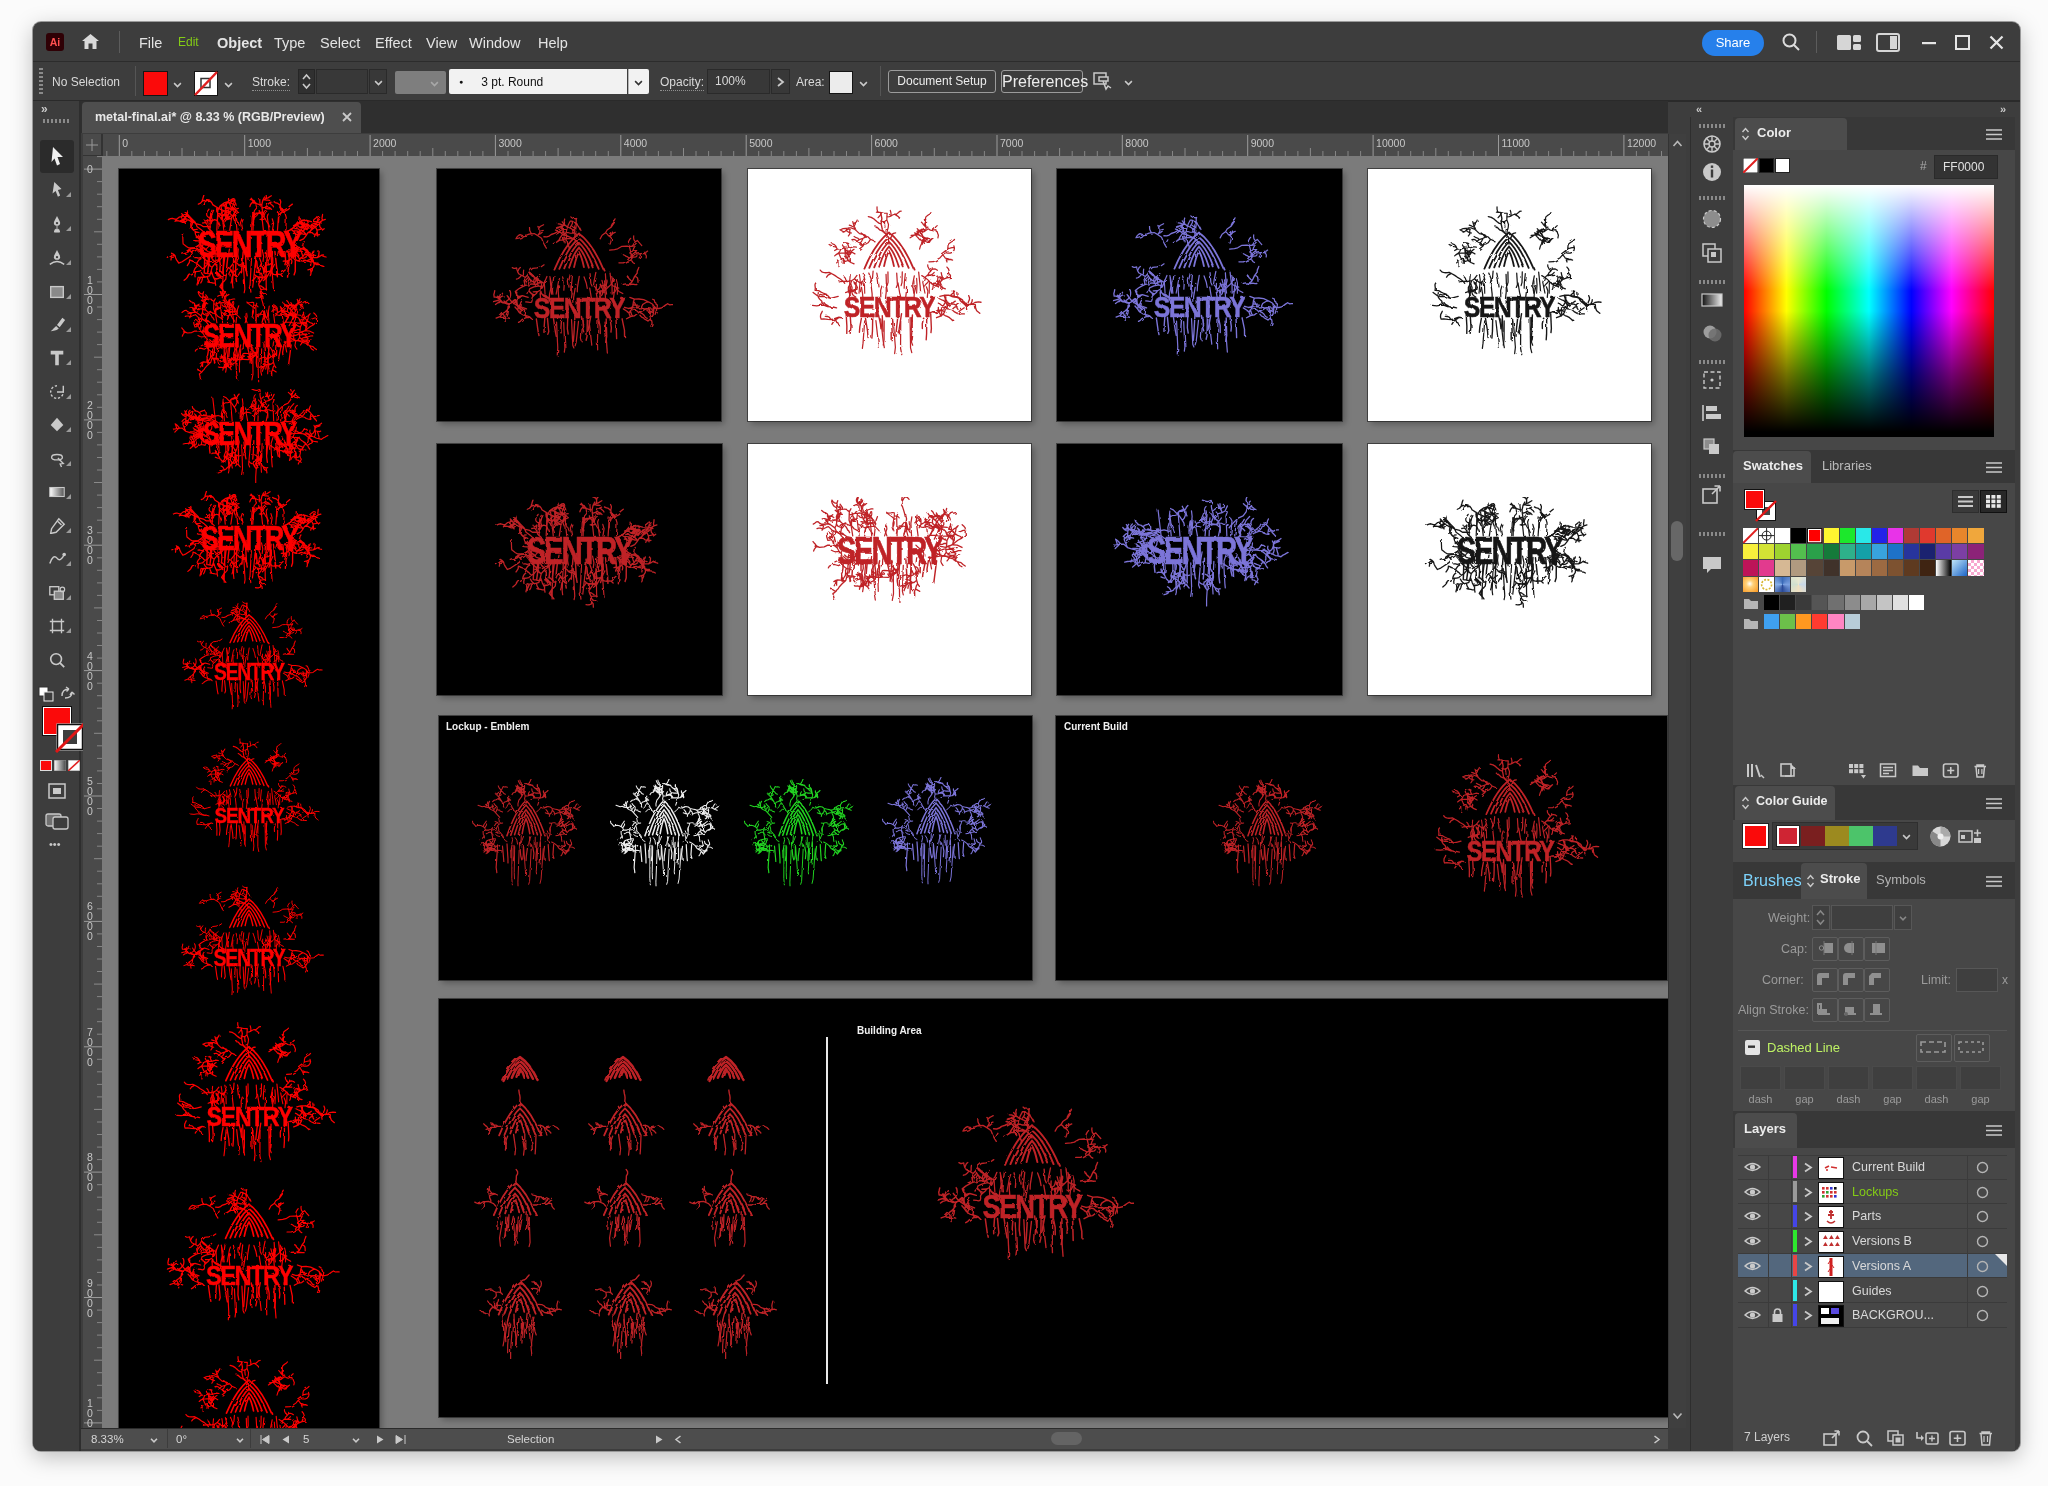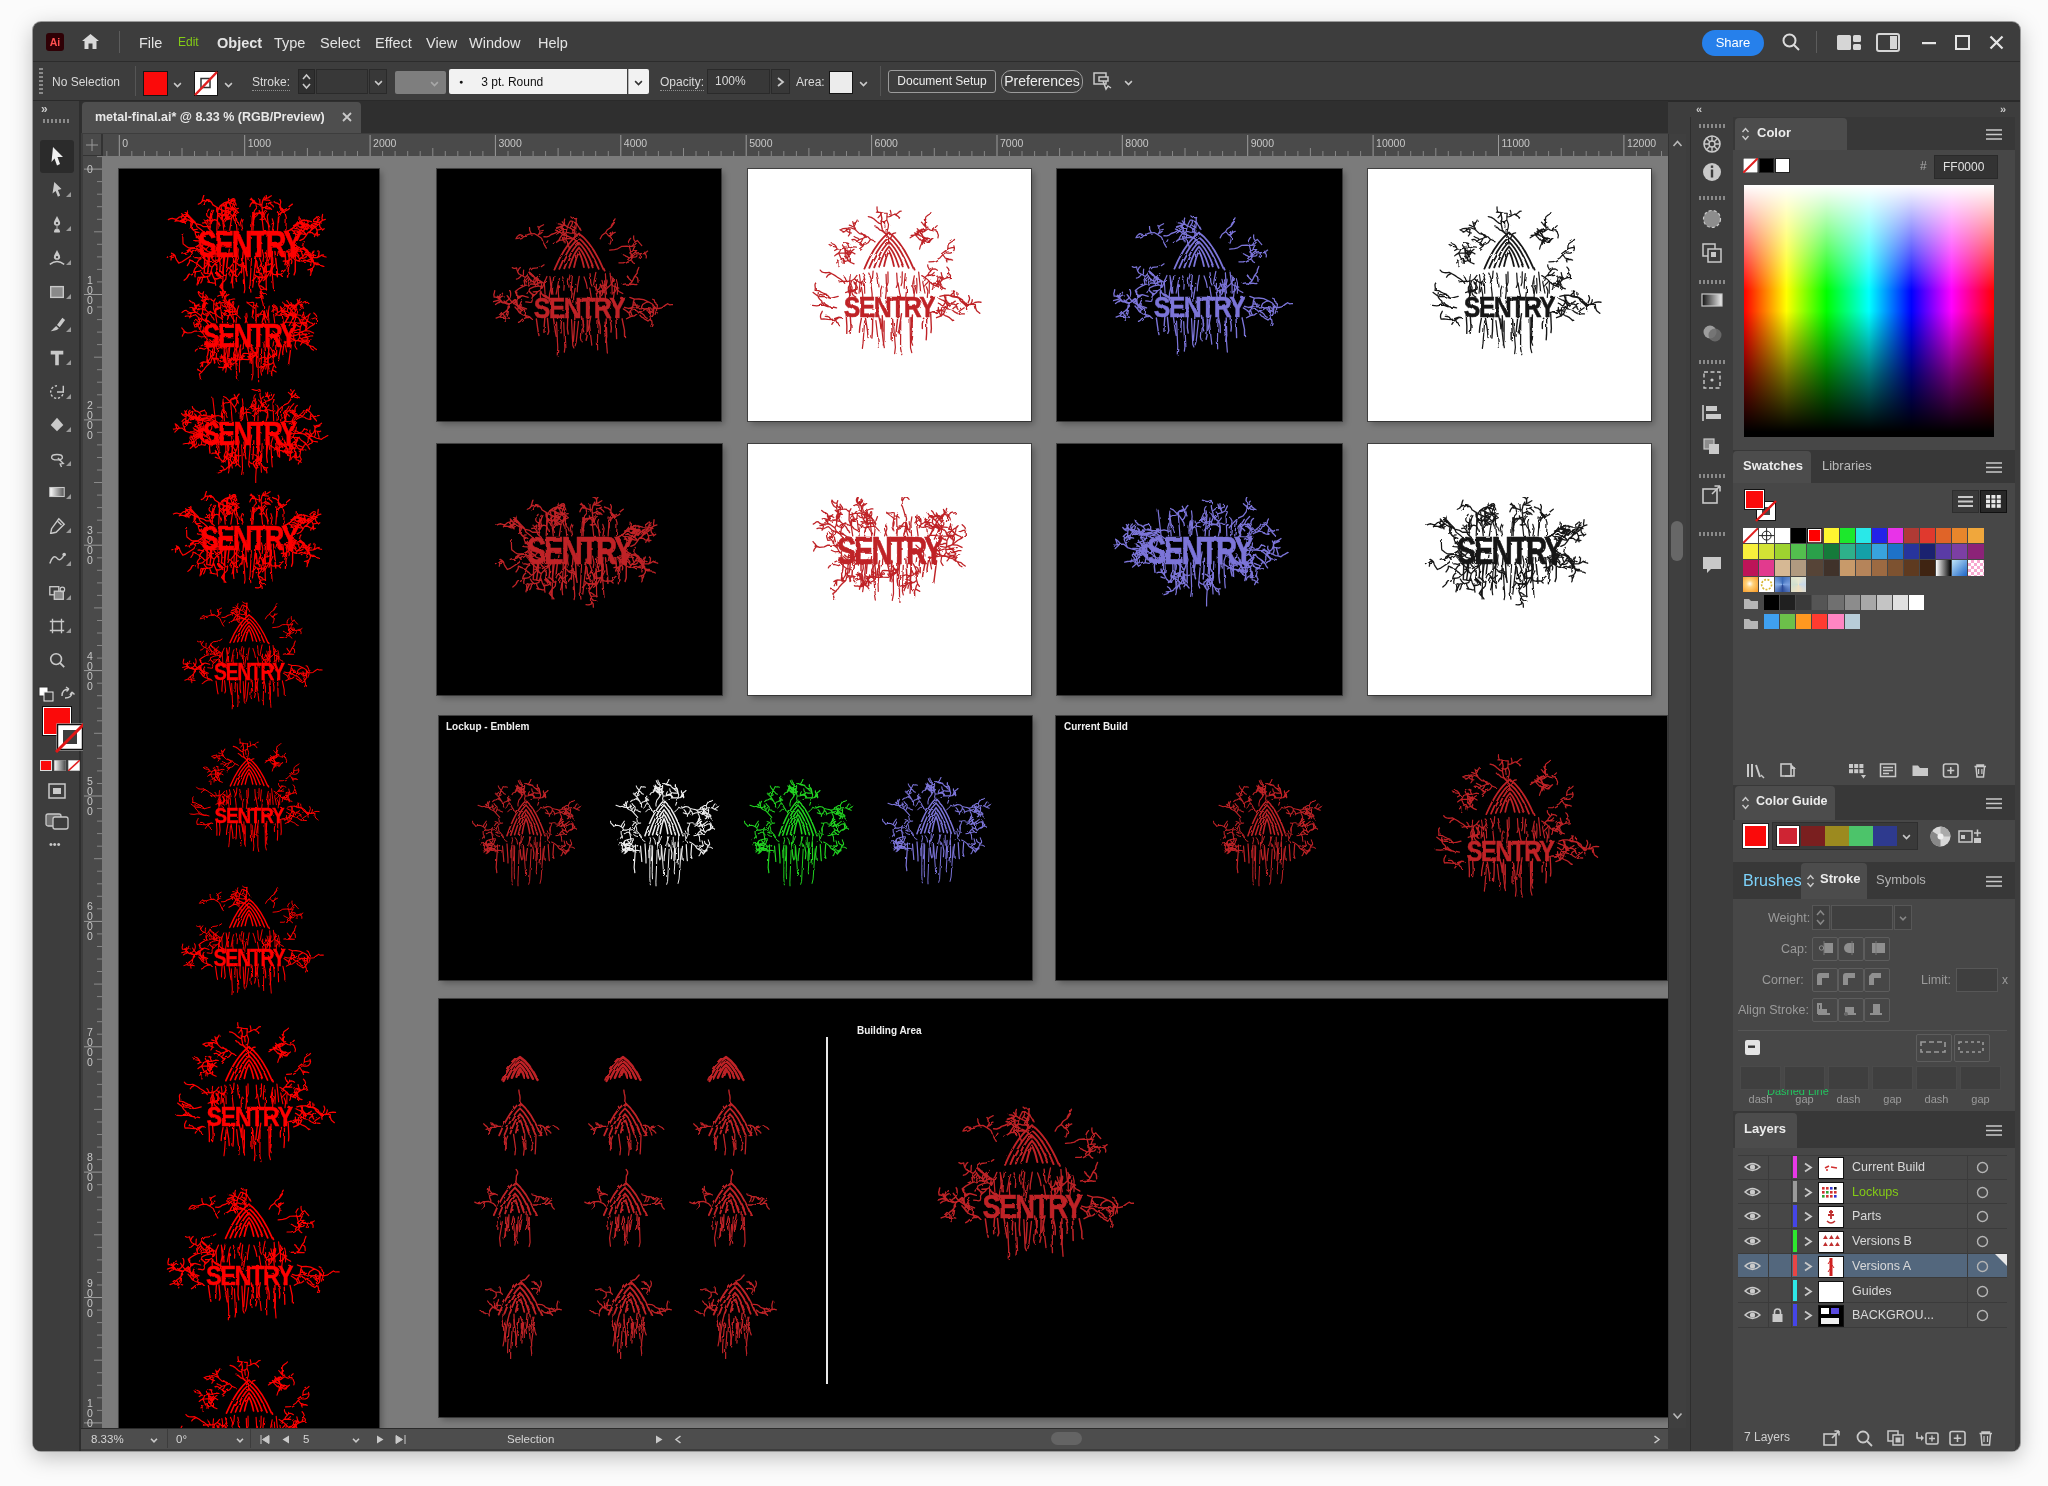--- a/index.html
+++ b/index.html
@@ -505,21 +505,21 @@
     <svg class="a" style="left:741px;top:54px;" width="13" height="12">
       <path d="M4 2 L9 6 L4 10" fill="none" stroke="#c9c9c9" stroke-width="1.8"></path>
     </svg>
     <div class="a tx" style="left:763px;top:53px;font-size:12px;color:#d9d9d9;font-weight:normal;">Area:</div>
     <div class="a" style="left:796px;top:49px;width:24px;height:23px;background:#ececec;border:1px solid #151515"></div>
     <svg class="a" style="left:825.5px;top:56.5px;" width="9.0" height="9.0">
       <path d="M1.125 3.15 L4.5 6.5249999999999995 L7.875 3.15" fill="none" stroke="#c9c9c9" stroke-width="1.6" transform="scale(1,1)"></path>
     </svg>
     <div class="a" style="left:847px;top:44px;width:1px;height:30px;background:#555"></div>
     <div class="a" style="left:855px;top:48px;width:108px;height:23px;border:1px solid #9b9b9b;border-radius:3px;color:#ececec;font-size:12px;text-align:center;line-height:21px">Document Setup</div>
-    <div class="a" style="left:968px;top:48px;width:82px;height:23px;border:1px solid #9b9b9b;border-radius:10px;color:#ececec;font-size:14px;text-align:center;line-height:21px">Preferences</div>
+    <div class="a" style="left:968px;top:48px;width:82px;height:23px;border:1px solid #9b9b9b;border-radius:3px;color:#ececec;font-size:16px;text-align:center;line-height:21px">Preferences</div>
     <svg class="a" style="left:1059px;top:49px;" width="22" height="20">
       <rect x="2" y="2" width="12" height="11" fill="none" stroke="#c9c9c9" stroke-width="1.5"></rect>
       <rect x="7" y="6" width="9" height="4" fill="#3d3d3d" stroke="#c9c9c9" stroke-width="1.5"></rect>
       <path d="M11 10 L14 18 L16 15 L19 17" fill="none" stroke="#c9c9c9" stroke-width="1.5"></path>
     </svg>
     <svg class="a" style="left:1090.5px;top:55.5px;" width="9.0" height="9.0">
       <path d="M1.125 3.15 L4.5 6.5249999999999995 L7.875 3.15" fill="none" stroke="#c9c9c9" stroke-width="1.6" transform="scale(1,1)"></path>
     </svg>
     <div class="a" style="left:0px;top:79px;width:46px;height:1350px;background:#3d3d3d"></div>
     <div class="a" style="left:46px;top:79px;width:2px;height:1350px;background:#2e2e2e"></div>
@@ -1493,21 +1493,21 @@
     <svg class="a" style="left:1831px;top:976px;" width="24" height="22">
       <path d="M6 16 h12" stroke="#8f8f8f" stroke-width="2"></path>
       <rect x="9" y="6" width="7" height="10" fill="#8f8f8f"></rect>
     </svg>
     <div class="a" style="left:1705px;top:1008px;width:269px;height:1px;background:#565656"></div>
     <div class="a" style="left:1712px;top:1018px;width:15px;height:15px;background:#e4e4e4;border-radius:2px">
       <svg width="13" height="13">
         <rect x="3" y="5.5" width="7" height="2.4" fill="#333"></rect>
       </svg>
     </div>
-    <div class="a tx" style="left:1734px;top:1018px;font-size:11px;color:#22c55e;font-weight:normal;margin-top:45px;">Dashed Line</div>
+    <div class="a tx" style="left:1734px;top:1018px;font-size:13px;color:#bef264;font-weight:normal;">Dashed Line</div>
     <div class="a" style="left:1883px;top:1012px;width:36px;height:28px;border:1px solid #5d5d5d;border-radius:2px"></div>
     <svg class="a" style="left:1883px;top:1012px;" width="34" height="26">
       <rect x="5" y="8" width="24" height="10" fill="none" stroke="#9a9a9a" stroke-width="1.6" stroke-dasharray="5 3"></rect>
     </svg>
     <div class="a" style="left:1921px;top:1012px;width:36px;height:28px;border:1px solid #5d5d5d;border-radius:2px"></div>
     <svg class="a" style="left:1921px;top:1012px;" width="34" height="26">
       <rect x="5" y="8" width="24" height="10" fill="none" stroke="#9a9a9a" stroke-width="1.6" stroke-dasharray="3 3"></rect>
     </svg>
     <div class="a" style="left:1707px;top:1044px;width:41px;height:24px;background:#3f3f3f;border:1px solid #4a4a4a"></div>
     <div class="a" style="left:1751px;top:1044px;width:41px;height:24px;background:#3f3f3f;border:1px solid #4a4a4a"></div>

